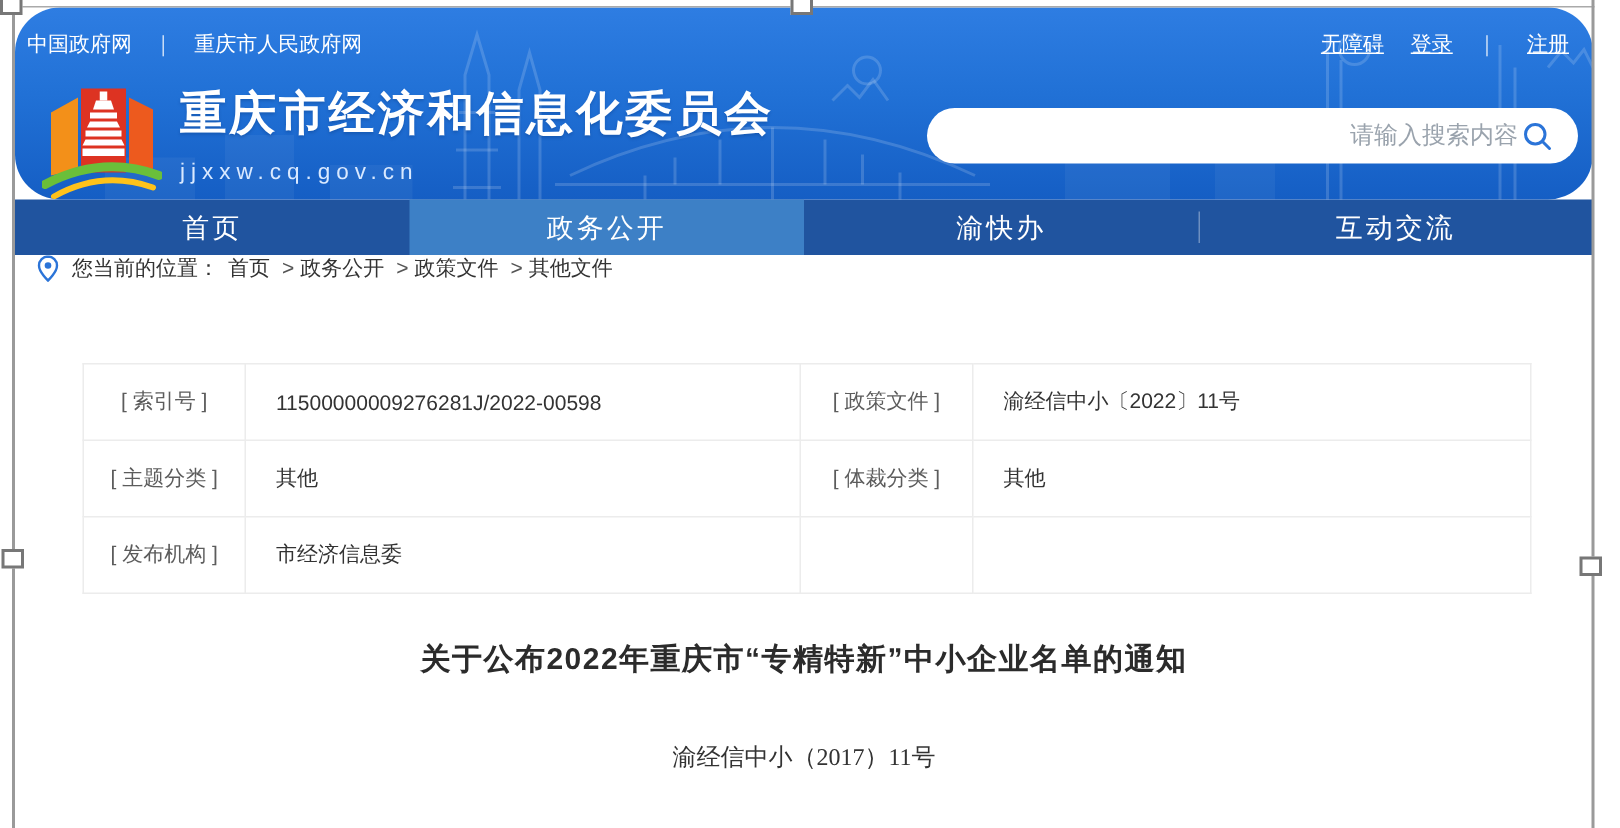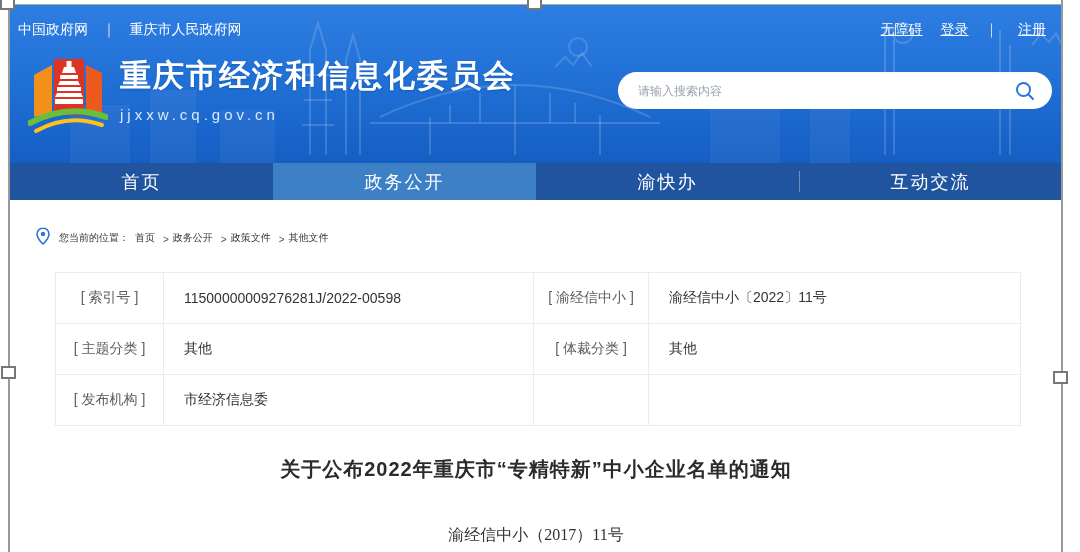--- a/index.html
+++ b/index.html
@@ -14,57 +14,57 @@
   .handle { position:absolute; width:15px; height:13px; background:#fff; border:2px solid #777; z-index:60; }
   .h-tl { left:0; top:-3px; }
   .h-tc { left:527px; top:-3px; }
   .h-ml { left:1px; top:366px; }
   .h-mr { left:1053px; top:371px; }
 
   
   .page { position:absolute; left:10px; top:5px; width:1052px; height:547px; background:#fff; }
 
   
-  .banner { position:relative; width:100%; height:158px;
-    background:linear-gradient(180deg,#2e7de2 0%,#2171d6 45%,#155ec4 100%); overflow:hidden; }
+  .banner { position:relative; width:100%; height:128px;
+    background:linear-gradient(180deg,#2e7de2 0%,#2171d6 45%,#155ec4 100%); overflow:hidden;border-radius:30px; }
   .banner svg.decor { position:absolute; left:0; top:0; pointer-events:none; }
 
   .topbar { position:relative; z-index:5; display:flex; justify-content:space-between;
     align-items:center; padding:16px 16px 0 8px; color:#fff; font-size:14px; }
   .topbar a { color:#fff; text-decoration:none; cursor:pointer; }
   .topbar .sep { margin:0 10px; opacity:.85; }
   .topbar .right a { margin-left:14px;text-decoration:underline; }
   .topbar .right .sep { margin:0 2px 0 12px; }
 
   .logo-row { position:relative; z-index:5; display:flex; align-items:flex-start; margin:14px 0 0 18px; }
   .emblem { width:80px; height:84px; flex:0 0 auto; }
   .site-text { margin-left:12px; padding-top:2px; }
   .site-name { color:#fff; font-size:31px; font-weight:bold; letter-spacing:2px;
     text-shadow:0 1px 2px rgba(0,40,100,.25); }
   .site-url { color:#d9e9ff; font-size:15px; letter-spacing:4px; margin-top:9px; }
 
   .search-box { position:absolute; z-index:6; left:608px; top:67px; width:434px; height:37px;
     background:#fff; border-radius:19px; display:flex; align-items:center; padding:0 14px 0 20px; }
-  .search-box input { flex:1; border:none; outline:none; font-size:12px; color:#0369a1;
-    background:transparent; font-family:inherit; }
+  .search-box input { flex:1; border:none; outline:none; font-size:16px; color:#0369a1;
+    background:transparent; font-family:inherit;text-align:right; }
   .search-box input::placeholder { color:#9aa3ad; }
   .search-btn { width:26px; height:26px; display:flex; align-items:center; justify-content:center; cursor:pointer; }
 
   
   .nav { display:flex; width:100%; height:37px; background:#20549f; }
   .nav-item { flex:1; display:flex; align-items:center; justify-content:center; position:relative;
     color:#fff; font-size:18px; letter-spacing:2px; cursor:pointer; }
   .nav-item:not(:first-child)::before { content:""; position:absolute; left:0; top:8px; bottom:8px;
     width:1px; background:rgba(255,255,255,.35); }
   .nav-item.active { background:#3d80c6; }
   .nav-item.active::before, .nav-item.active + .nav-item::before { display:none; }
 
   
-  .breadcrumb { display:flex; align-items:flex-end; height:45px; padding-left:25px;
-    font-size:10px; color:#333; background:#fff; }
+  .breadcrumb { display:flex; align-items:flex-start; height:45px; padding-left:14px;
+    font-size:14px; color:#333; background:#fff; }
   .breadcrumb .pin { width:16px; height:18px; margin-right:8px; flex:0 0 auto; }
   .breadcrumb a { color:#333; text-decoration:none; cursor:pointer; }
   .breadcrumb .bsep { margin:0 4px 0 8px; color:#555; }
   .breadcrumb .prefix { margin-right:6px; }
 
   
   .meta-table { width:965px; margin:27px 0 0 45px; border-collapse:collapse;
     border:1px solid #22c55e; table-layout:fixed; }
   .meta-table td { height:32px; border:1px solid #ececec; font-size:14px; padding:16px 10px;
     background:#fff; overflow:hidden; white-space:nowrap; }
@@ -176,21 +176,21 @@
     <a>政策文件</a>
     <span class="bsep">&gt;</span>
     <a>其他文件</a>
   </div>
 
   <table class="meta-table">
     <tbody>
         <tr>
       <td class="lbl col-l1">[ 索引号 ]</td>
       <td class="val col-v1">11500000009276281J/2022-00598</td>
-      <td class="lbl col-l2">[ 渝经信中小 ]</td>
+      <td class="lbl col-l2">[ 政策文件 ]</td>
       <td class="val col-v2">渝经信中小〔2022〕11号</td>
     </tr>
     <tr>
       <td class="lbl">[ 主题分类 ]</td>
       <td class="val">其他</td>
       <td class="lbl">[ 体裁分类 ]</td>
       <td class="val">其他</td>
     </tr>
     <tr>
       <td class="lbl">[ 发布机构 ]</td>

